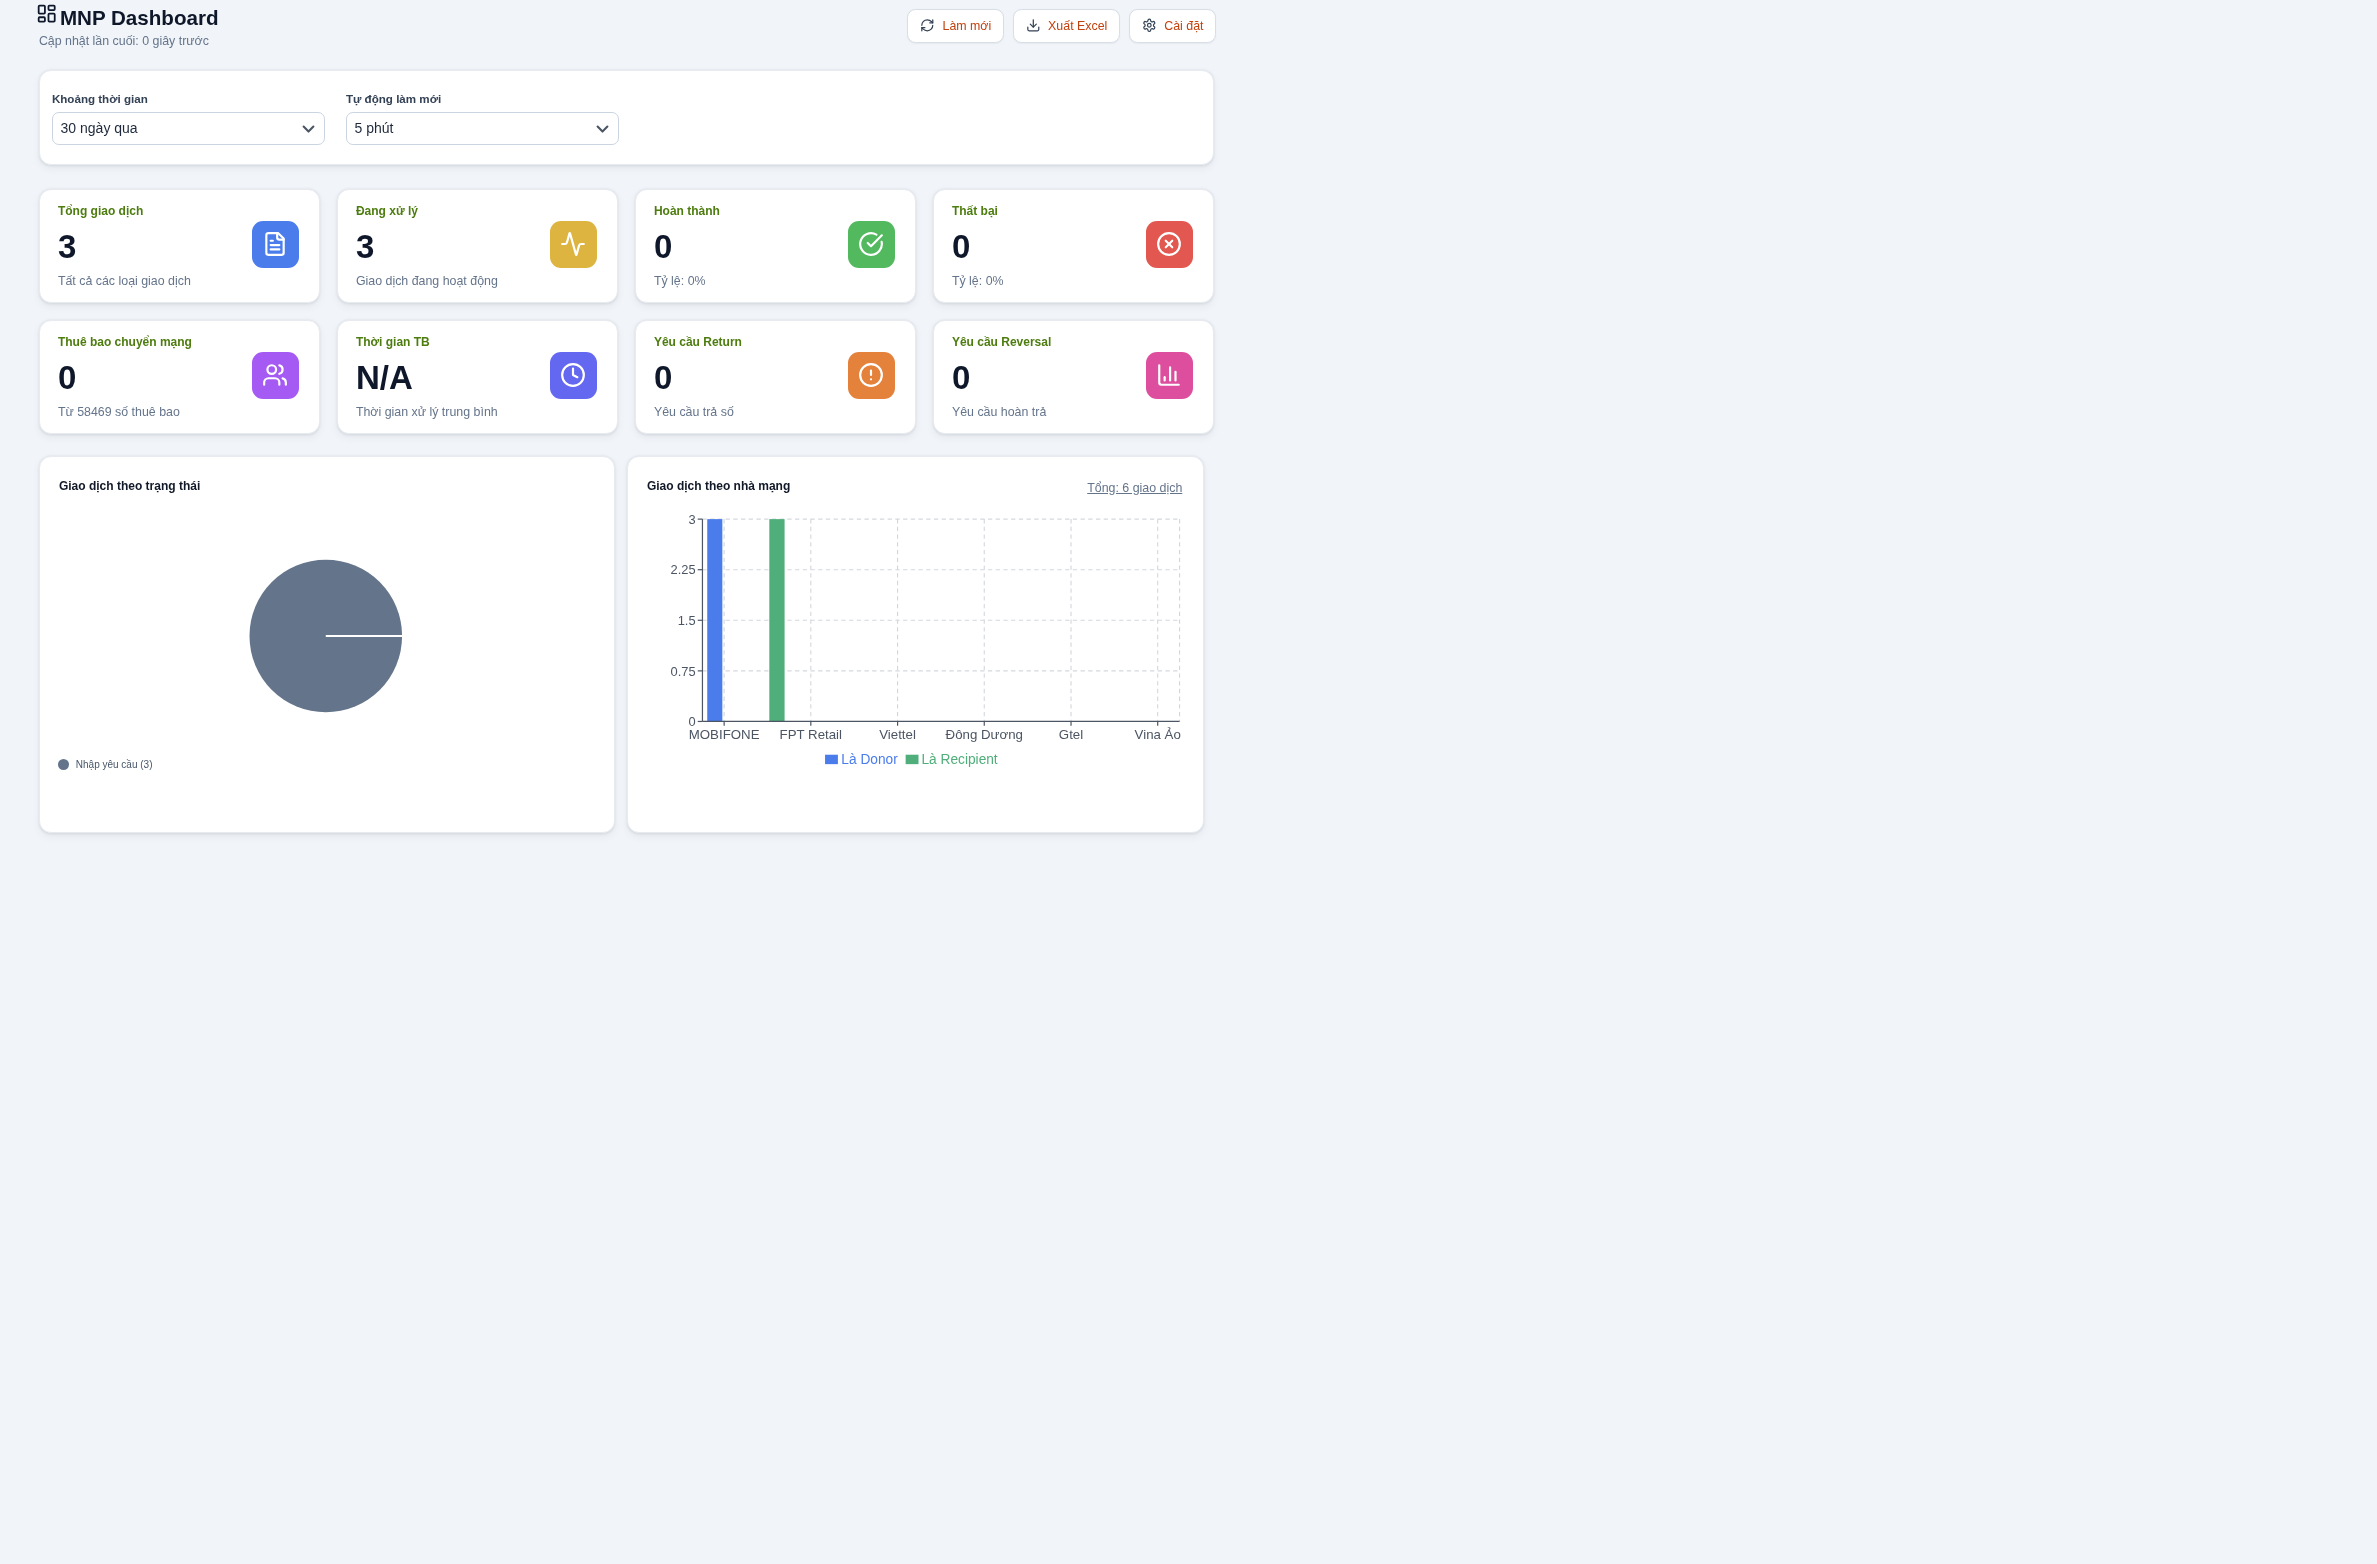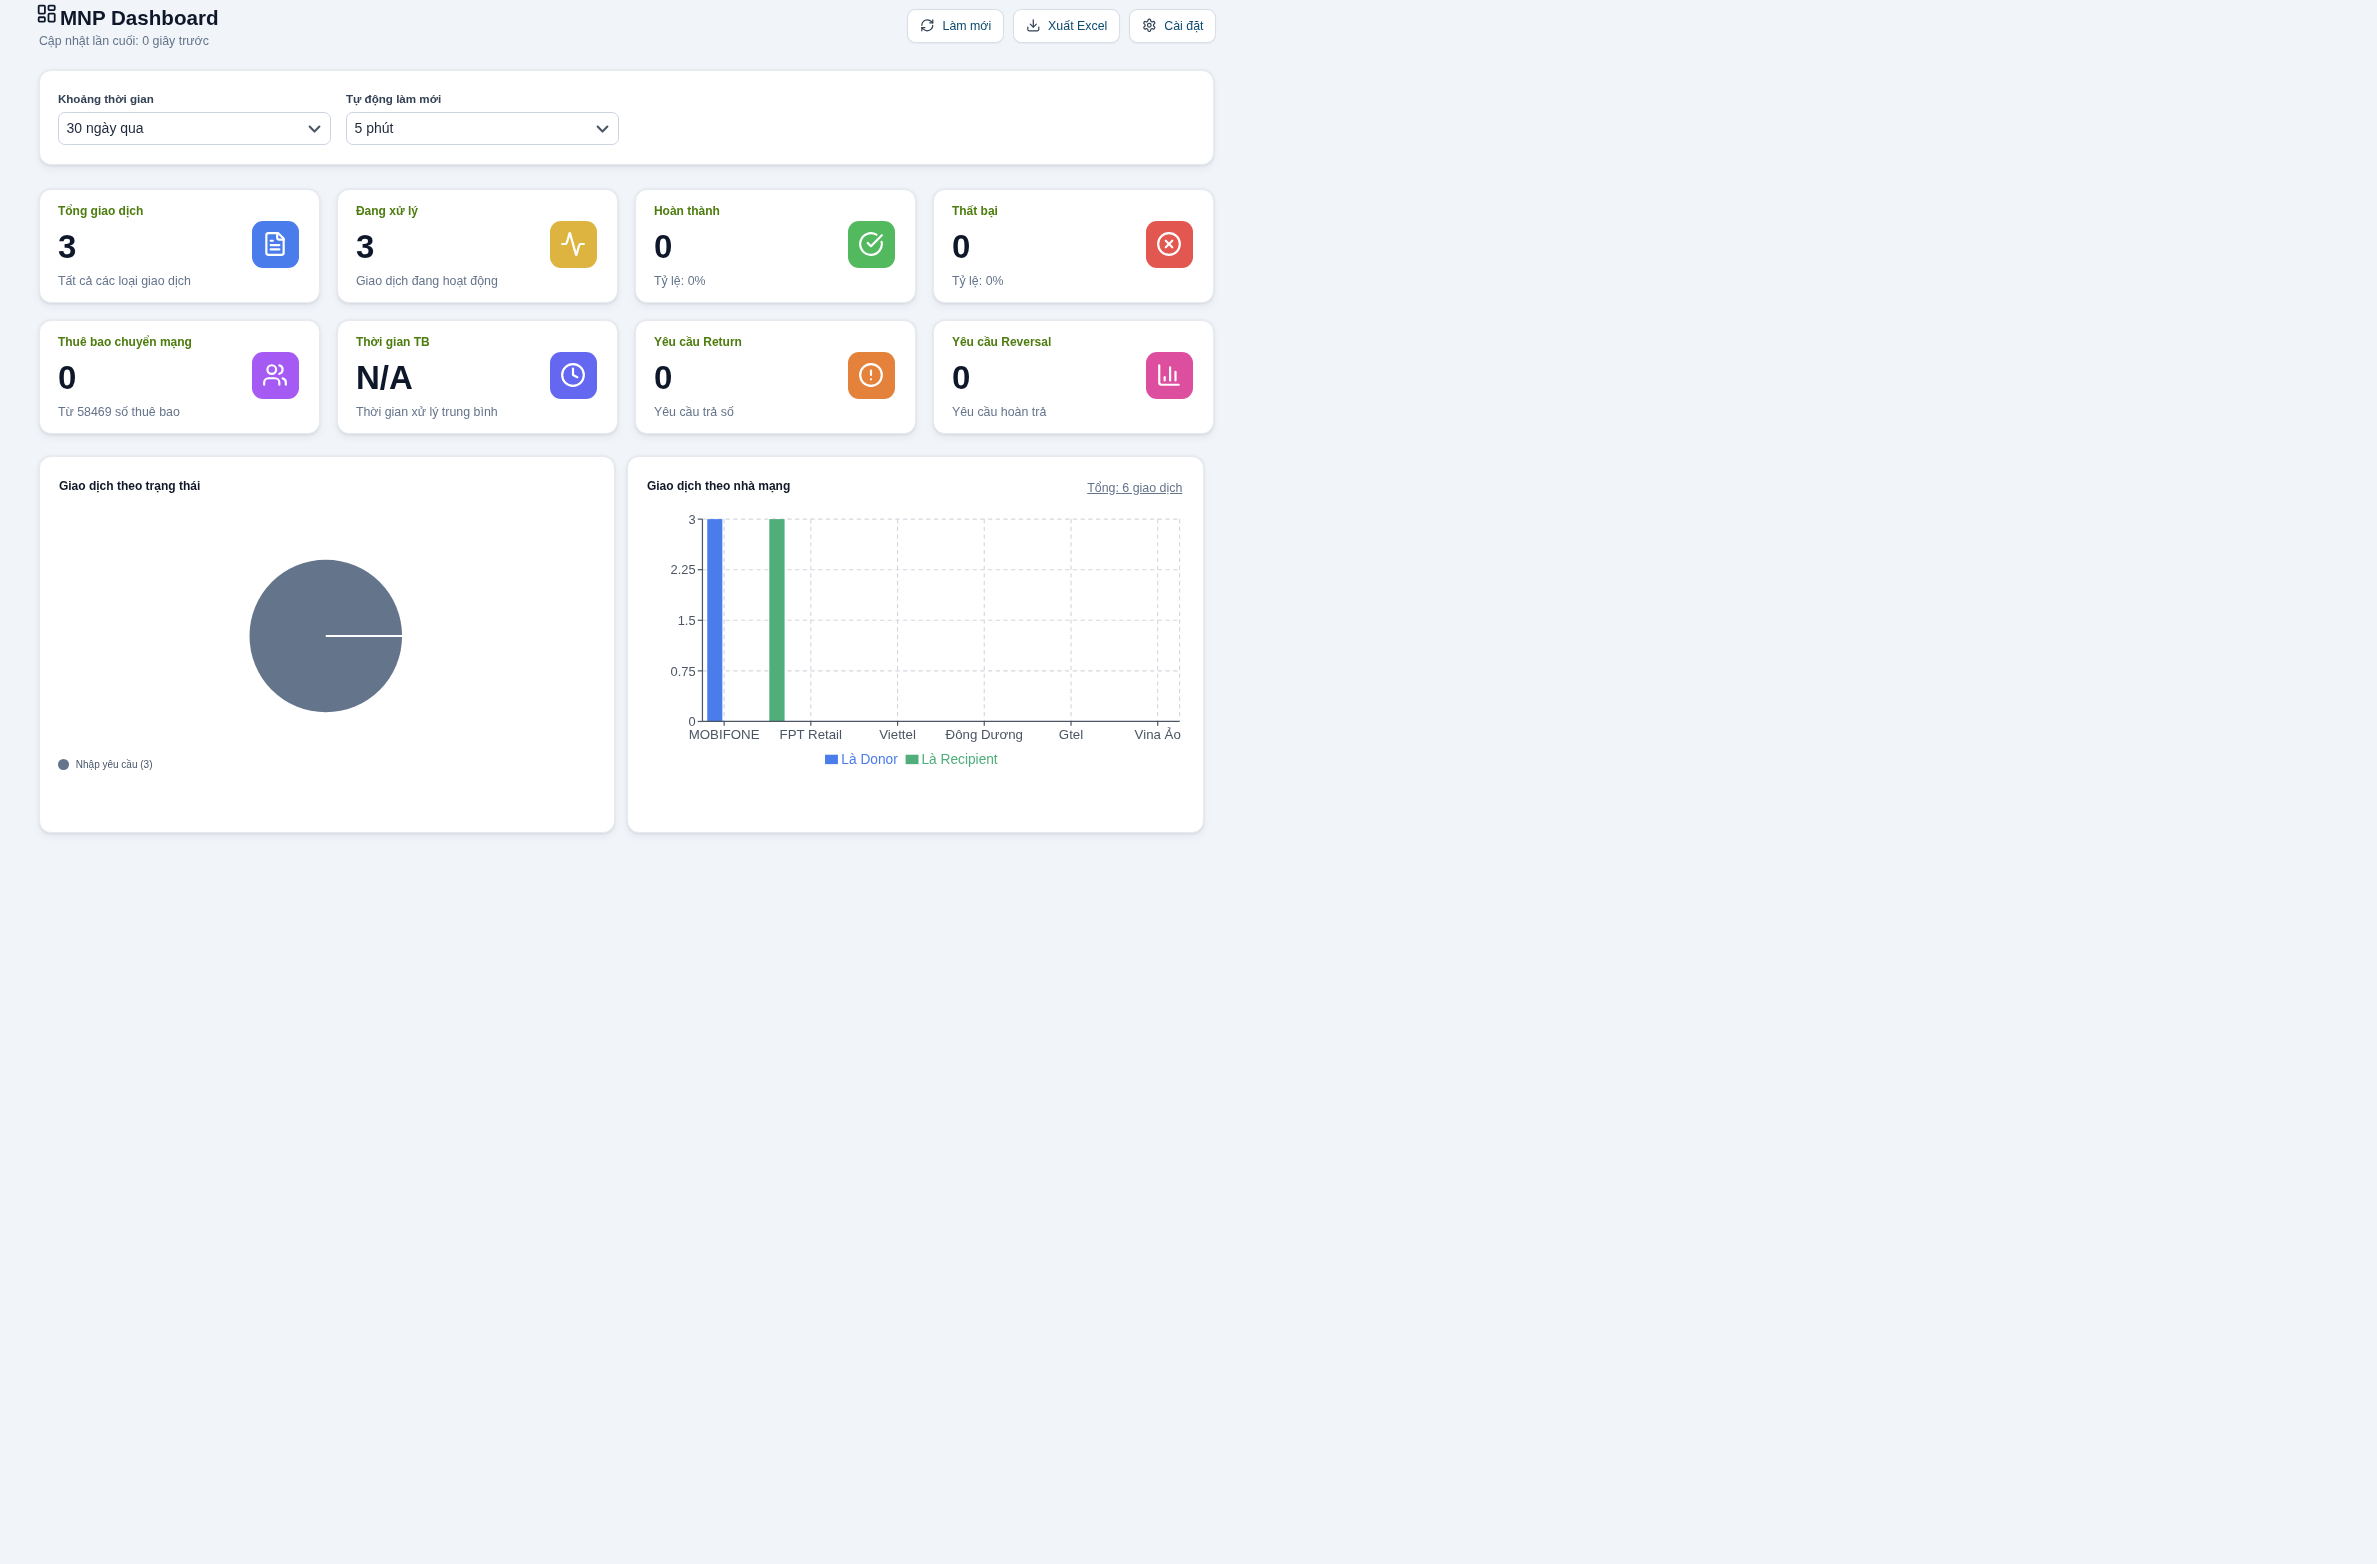--- a/index.html
+++ b/index.html
@@ -10,21 +10,21 @@
   .card { background: #fff; border: 0.9px solid #e7ebf0; border-radius: 12px;
           box-shadow: 0 0.9px 2.6px rgba(15,23,42,.09), 0 3.4px 8.6px rgba(15,23,42,.05); }
   
   .hrow { position: absolute; left: -3px; top: -4.3px; display: flex; align-items: center; gap: 2.6px; height: 29px; }
   .hrow svg { margin-top: -6px; }
   .hrow h1 { font-size: 20.6px; line-height: 29px; font-weight: 700; color: #0f172a; letter-spacing: 0; }
   .sub { position: absolute; left: 0; top: 26.6px; font-size: 12.4px; line-height: 17px; color: #64748b; }
   .btns { position: absolute; top: 1.7px; right: -2.6px; display: flex; gap: 8.6px; }
   .btn { height: 34px; display: flex; align-items: center; gap: 7.7px; padding: 0 12px;
          background: #fff; border: 0.9px solid #d8dee6; border-radius: 8.6px;
-         font-size: 12.4px; color: #0c4a6e; font-weight: 400;
+         font-size: 12.4px; color: #c2410c; font-weight: 400;
          box-shadow: 0 0.9px 1.7px rgba(15,23,42,.05); }
   .btn svg { flex: 0 0 auto; }
   
   .filter { position: absolute; left: 0; top: 63px; width: 1175px; height: 95px; padding: 19px 18px; }
   .f-item { position: absolute; top: 19px; }
   .f-item label { display: block; font-size: 11.6px; line-height: 17px; font-weight: 700; color: #334155; margin-bottom: 5.1px; }
   .sel { position: relative; background: #fff; border: 0.9px solid #cbd5e1; border-radius: 6.9px;
          height: 33px; display: flex; align-items: center; padding: 0 7.7px; font-size: 14px; color: #1e293b; }
   .sel svg { position: absolute; right: 9.4px; top: 12px; }
   
@@ -80,21 +80,21 @@
     <div class="btn">
       <svg width="14.6" height="14.6" viewBox="0 0 24 24" fill="none" stroke="#334155" stroke-width="2" stroke-linecap="round" stroke-linejoin="round">
         <path d="M12.22 2h-.44a2 2 0 0 0-2 2v.18a2 2 0 0 1-1 1.73l-.43.25a2 2 0 0 1-2 0l-.15-.08a2 2 0 0 0-2.73.73l-.22.38a2 2 0 0 0 .73 2.73l.15.1a2 2 0 0 1 1 1.72v.51a2 2 0 0 1-1 1.74l-.15.09a2 2 0 0 0-.73 2.73l.22.38a2 2 0 0 0 2.73.73l.15-.08a2 2 0 0 1 2 0l.43.25a2 2 0 0 1 1 1.73V20a2 2 0 0 0 2 2h.44a2 2 0 0 0 2-2v-.18a2 2 0 0 1 1-1.73l.43-.25a2 2 0 0 1 2 0l.15.08a2 2 0 0 0 2.73-.73l.22-.39a2 2 0 0 0-.73-2.73l-.15-.08a2 2 0 0 1-1-1.74v-.5a2 2 0 0 1 1-1.74l.15-.09a2 2 0 0 0 .73-2.73l-.22-.38a2 2 0 0 0-2.73-.73l-.15.08a2 2 0 0 1-2 0l-.43-.25a2 2 0 0 1-1-1.73V4a2 2 0 0 0-2-2z"></path>
           <circle cx="12" cy="12" r="3"></circle>
       </svg>
       Cài đặt
     </div>
   </div>
 
   <div class="card filter">
-    <div class="f-item" style="left:18px; width:273px;">
+    <div class="f-item" style="left:12px; width:273px;">
       <label>Khoảng thời gian</label>
       <div class="sel">30 ngày qua
         <svg width="13" height="8.6" viewBox="0 0 15 10" fill="none" stroke="#4b5563" stroke-width="2.4" stroke-linecap="round" stroke-linejoin="round">
             <polyline points="1.8,1.8 7.5,7.6 13.2,1.8"></polyline>
           </svg>
       </div>
     </div>
     <div class="f-item" style="left:306px; width:273px;">
       <label>Tự động làm mới</label>
       <div class="sel">5 phút

